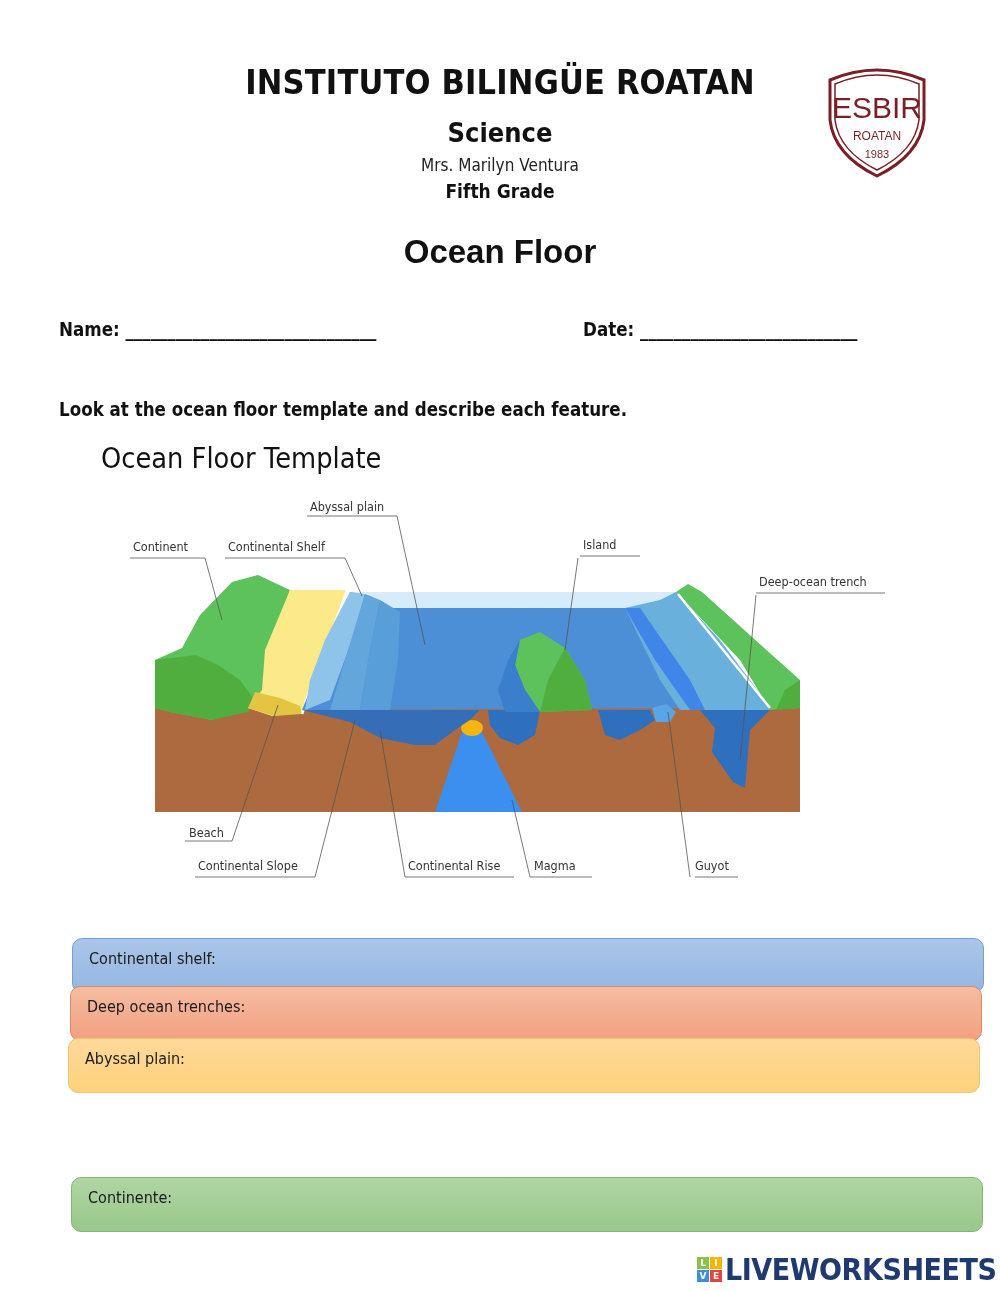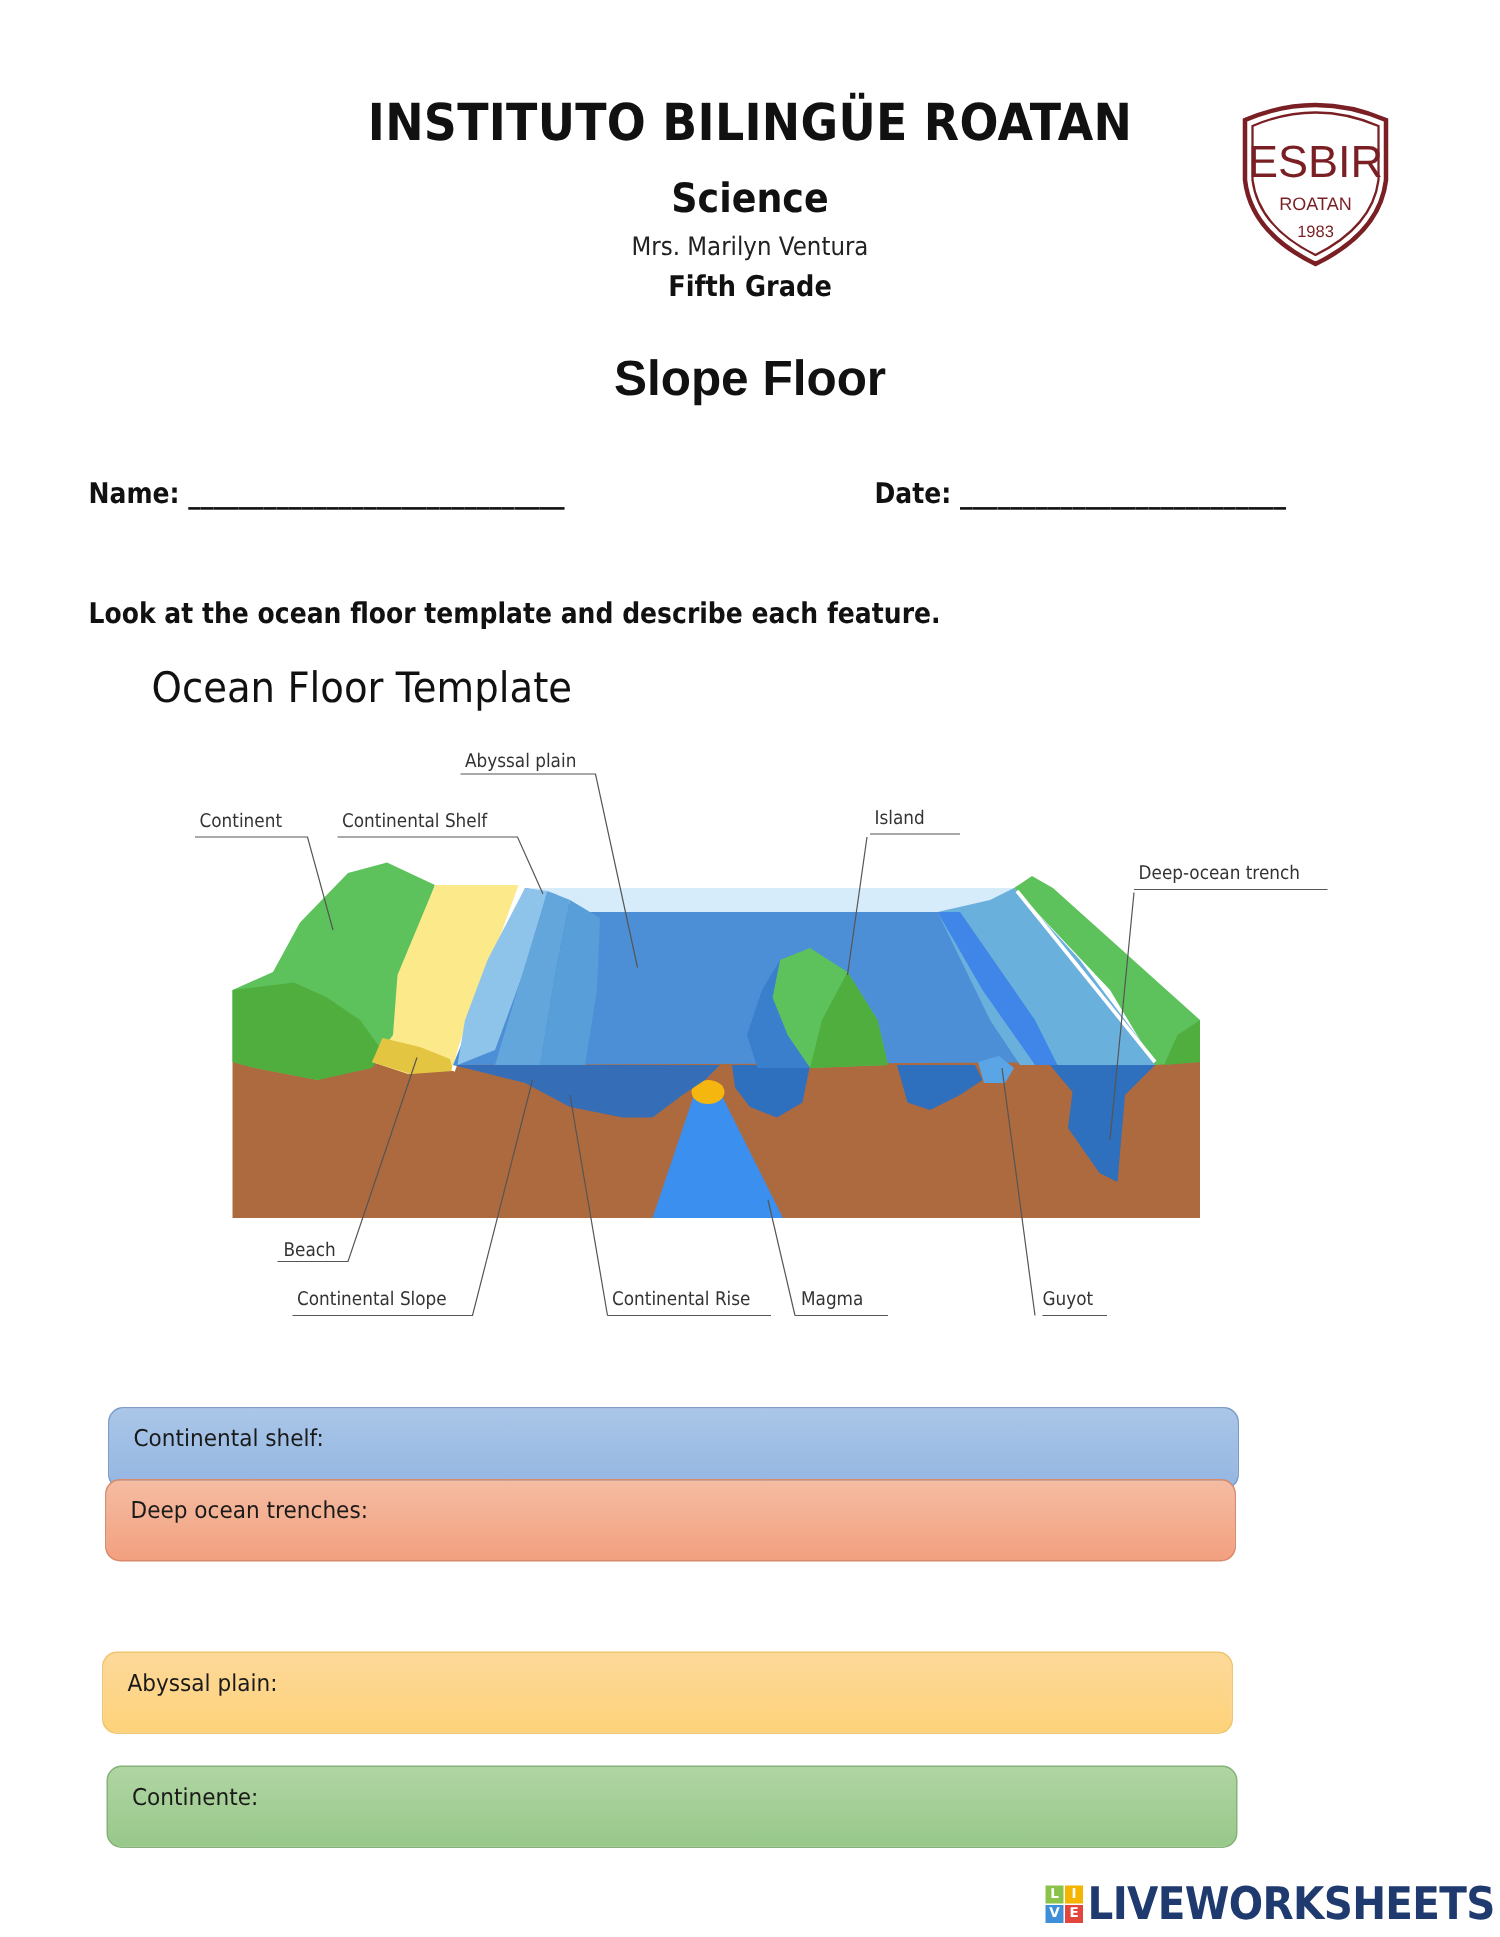--- a/index.html
+++ b/index.html
@@ -9,25 +9,25 @@
   .subject{left:0;width:1000px;top:117px;text-align:center;font-size:27px;font-weight:bold;font-family:"DejaVu Sans",sans-serif;transform:scaleX(0.9);}
   .teacher{left:0;width:1000px;top:155px;text-align:center;font-size:17px;color:#222;font-family:"DejaVu Sans",sans-serif;transform:scaleX(0.9);}
   .grade{left:0;width:1000px;top:180px;text-align:center;font-size:19px;font-weight:bold;font-family:"DejaVu Sans",sans-serif;transform:scaleX(0.9);}
   .logo{left:812px;top:60px;width:130px;height:120px;}
   .title{left:0;width:1000px;top:233px;text-align:center;font-size:33px;font-weight:bold;font-family:"Liberation Sans",sans-serif;}
   .field{top:318px;font-size:19px;font-weight:bold;font-family:"DejaVu Sans",sans-serif;transform-origin:left;transform:scaleX(0.88);white-space:nowrap;}
   .instr{left:59px;top:398px;font-size:19px;font-weight:bold;font-family:"DejaVu Sans",sans-serif;transform-origin:left;transform:scaleX(0.88);white-space:nowrap;}
   .tmpl-title{left:101px;top:442px;font-size:28px;color:#111;font-family:"DejaVu Sans",sans-serif;transform-origin:left;transform:scaleX(0.92);white-space:nowrap;}
   .diagram{left:0;top:0;width:1000px;height:1291px;pointer-events:none;}
   .lbl{font-size:12.5px;color:#333;font-family:"DejaVu Sans",sans-serif;white-space:nowrap;transform-origin:left;transform:scaleX(0.9);}
-  .box{left:72px;width:754px;height:55px;border-radius:10px;box-sizing:border-box;text-align:center;}
+  .box{left:72px;width:912px;height:55px;border-radius:10px;box-sizing:border-box;text-align:center;}
   .box .bl{position:absolute;left:16px;top:11px;font-size:15.5px;color:#1a1a1a;font-family:"DejaVu Sans",sans-serif;transform-origin:left;transform:scaleX(0.93);white-space:nowrap;}
   .box.blue{top:938px;background:linear-gradient(#aac6e8,#94b6e2);border:1px solid #7d9cc9;}
   .box.orange{top:986px;left:70px;background:linear-gradient(#f5bca2,#f2a07f);border:1px solid #d88a6b;}
-  .box.yellow{top:1101px;left:68px;background:linear-gradient(#fdd99a,#fed27a);border:1px solid #efc56d;}
+  .box.yellow{top:1038px;left:68px;background:linear-gradient(#fdd99a,#fed27a);border:1px solid #efc56d;}
   .box.green{top:1177px;left:71px;background:linear-gradient(#b0d5a3,#98c88a);border:1px solid #86b27a;text-decoration:underline;}
   .lw{left:697px;top:1254px;height:30px;display:flex;align-items:center;}
   .lw-grid{display:grid;grid-template-columns:12px 12px;grid-template-rows:12px 12px;gap:1px;margin-right:3px;}
   .lw-grid span{display:flex;align-items:center;justify-content:center;font-size:9px;font-weight:bold;color:#fff;font-family:"DejaVu Sans",sans-serif;}
   .lw-text{font-size:30px;font-weight:bold;color:#1f3a6e;font-family:"DejaVu Sans",sans-serif;letter-spacing:-0.5px;transform-origin:left;transform:scaleX(0.9);white-space:nowrap;}
 </style>
 </head>
 <body>
 
 <div class="abs school">INSTITUTO BILINGÜE ROATAN</div>
@@ -36,21 +36,21 @@
 <div class="abs grade">Fifth Grade</div>
 
 <svg class="abs logo" viewBox="0 0 130 120">
   <path d="M18 20 Q65 0 112 20 L112 60 Q108 95 65 116 Q22 95 18 60 Z" fill="#fff" stroke="#7a1f24" stroke-width="3"></path>
   <path d="M23 24 Q65 6 107 24 L107 60 Q103 91 65 110 Q27 91 23 60 Z" fill="none" stroke="#7a1f24" stroke-width="1.5"></path>
   <text x="65" y="58" text-anchor="middle" font-family="Liberation Sans, sans-serif" font-size="30" fill="#7a1f24">ESBIR</text>
   <text x="65" y="80" text-anchor="middle" font-family="Liberation Sans, sans-serif" font-size="12" fill="#7a1f24">ROATAN</text>
   <text x="65" y="98" text-anchor="middle" font-family="Liberation Sans, sans-serif" font-size="11" fill="#7a1f24">1983</text>
 </svg>
 
-<div class="abs title">Slope Floor</div>
+<div class="abs title">Ocean Floor</div>
 
 <div class="abs field" style="left:59px;">
   <span>Name:</span>
   <span>______________________________</span>
 </div>
 <div class="abs field" style="left:583px;">
   <span>Date:</span>
   <span>__________________________</span>
 </div>
 

